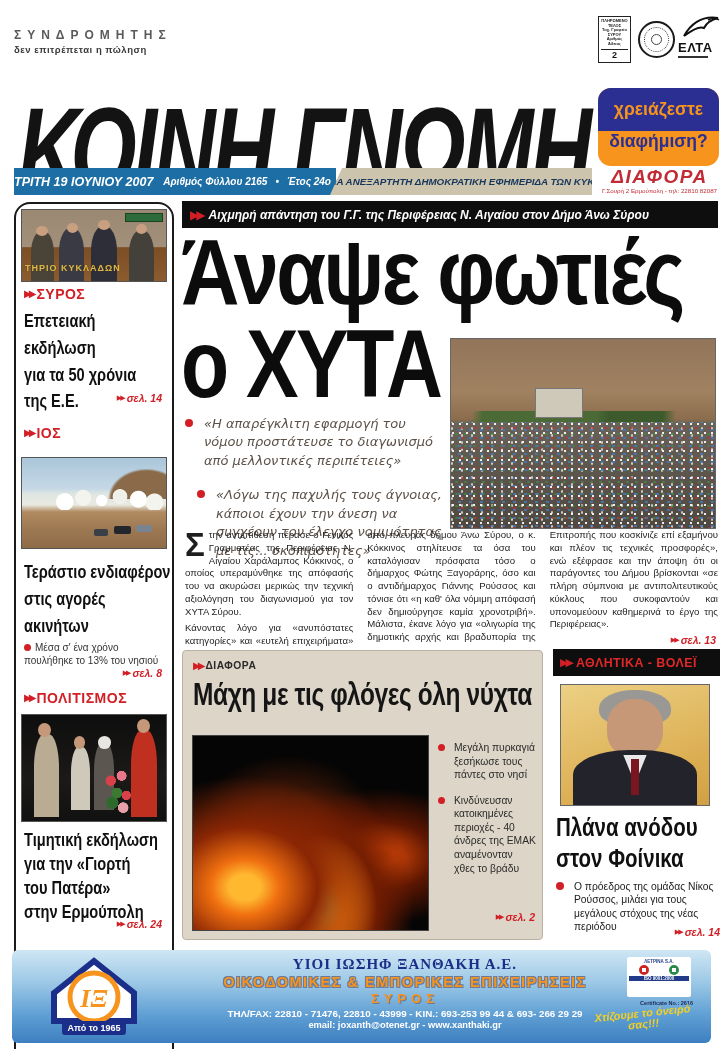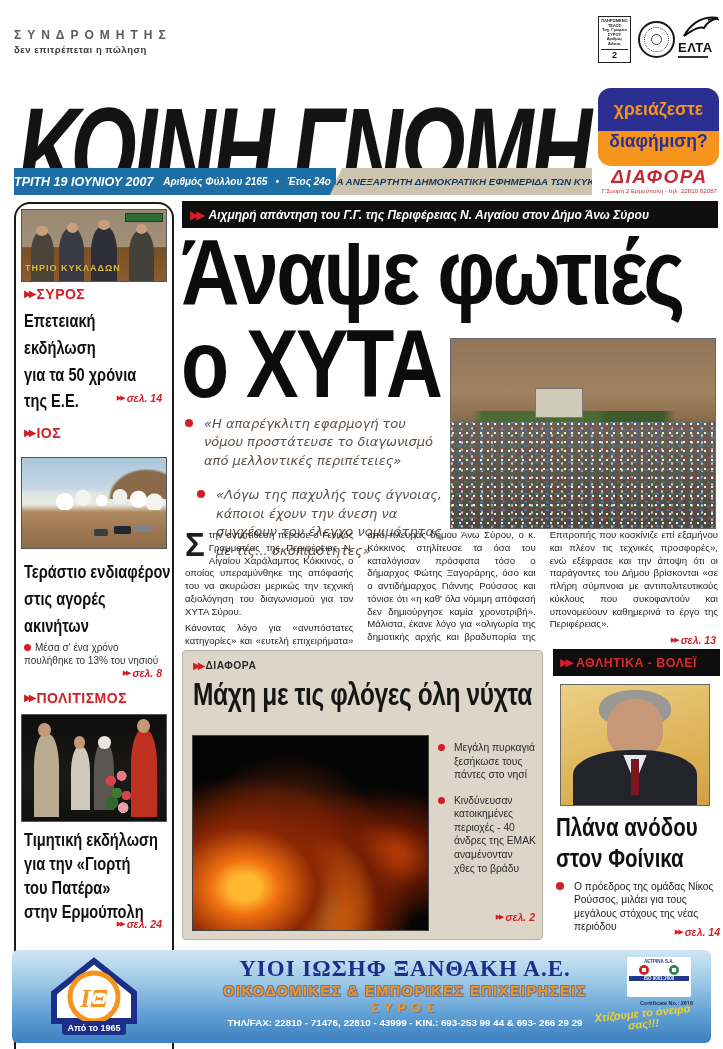--- a/index.html
+++ b/index.html
@@ -173,21 +173,21 @@
   .sports-bullet{left:556px;top:880px;width:164px;display:flex;gap:6px;}
   .sports-bullet .dot{flex:0 0 8px;height:8px;margin-top:2px;}
   .sports-bullet .tx{font-size:10.3px;color:#222;line-height:1.3;}
   .pageref14{left:620px;top:926px;width:100px;}
 
   
   .footerad{left:12px;top:950px;width:699px;height:93px;border-radius:6px;
     background:linear-gradient(180deg,#cfe6f4 0%,#9cc8e6 35%,#5f9fd4 70%,#3d7fc0 100%);overflow:hidden;}
   .fa-logo{position:absolute;left:22px;top:5px;width:150px;height:84px;}
   .fa-center{position:absolute;left:168px;top:6px;width:450px;text-align:center;}
-  .fa-company{font-family:"Liberation Serif",serif;font-size:23px;font-weight:bold;color:#1b2f8a;letter-spacing:1px;white-space:nowrap;}
+  .fa-company{font-family:"Liberation Serif",serif;font-size:15px;font-weight:bold;color:#1b2f8a;letter-spacing:1px;white-space:nowrap;}
   .fa-tagline{font-size:14.5px;font-weight:bold;color:var(--adorange);letter-spacing:1.5px;white-space:nowrap;
     text-shadow:1px 1px 0 #6a7a9a,-1px -1px 0 #6a7a9a,1px -1px 0 #6a7a9a,-1px 1px 0 #6a7a9a;margin-top:1px;}
   .fa-loc{font-size:13px;font-weight:bold;color:var(--adorange);letter-spacing:5px;
     text-shadow:1px 1px 0 #6a7a9a;margin-top:1px;}
   .fa-phones{font-size:9.8px;font-weight:bold;color:#fff;margin-top:2px;white-space:nowrap;}
   .fa-mail{font-size:9.3px;font-weight:bold;color:#fff;margin-top:1px;}
   .fa-cert{position:absolute;right:20px;top:7px;width:64px;height:40px;background:#fff;border-radius:2px;
     padding:2px;text-align:center;}
   .fa-cert .l1{font-size:4.5px;font-weight:bold;color:#223a8a;}
   .fa-cert .logos{display:flex;justify-content:space-around;margin-top:1px;}
@@ -418,20 +418,21 @@
         <text x="60" y="52" font-family="Liberation Serif,serif" font-size="26" font-style="italic" font-weight="bold" fill="#f7941d" text-anchor="middle">ΙΞ</text>
         <rect x="28" y="66" width="64" height="14" rx="3" fill="#1b2f8a"></rect>
         <text x="60" y="76" font-family="Liberation Sans,sans-serif" font-size="9" font-weight="bold" fill="#ffffff" text-anchor="middle">Από το 1965</text>
       </svg>
     </div>
     <div class="fa-center">
       <div class="fa-company">ΥΙΟΙ ΙΩΣΗΦ ΞΑΝΘΑΚΗ Α.Ε.</div>
       <div class="fa-tagline">ΟΙΚΟΔΟΜΙΚΕΣ &amp; ΕΜΠΟΡΙΚΕΣ ΕΠΙΧΕΙΡΗΣΕΙΣ</div>
       <div class="fa-loc">ΣΥΡΟΣ</div>
       <div class="fa-phones">ΤΗΛ/FAX: 22810 - 71476, 22810 - 43999 - ΚΙΝ.: 693-253 99 44 &amp; 693- 266 29 29</div>
+      <div class="fa-mail">email: joxanth@otenet.gr - www.xanthaki.gr</div>
     </div>
     <div class="fa-cert">
       <div class="l1">ΛΕΤΡΙΝΑ S.A.</div>
       <div class="logos">
         <div class="lc1"></div>
         <div class="lc2"></div>
       </div>
       <div class="l2">ISO 9001:2000</div>
     </div>
     <div class="fa-certno">Certificate No.: 2616</div>

